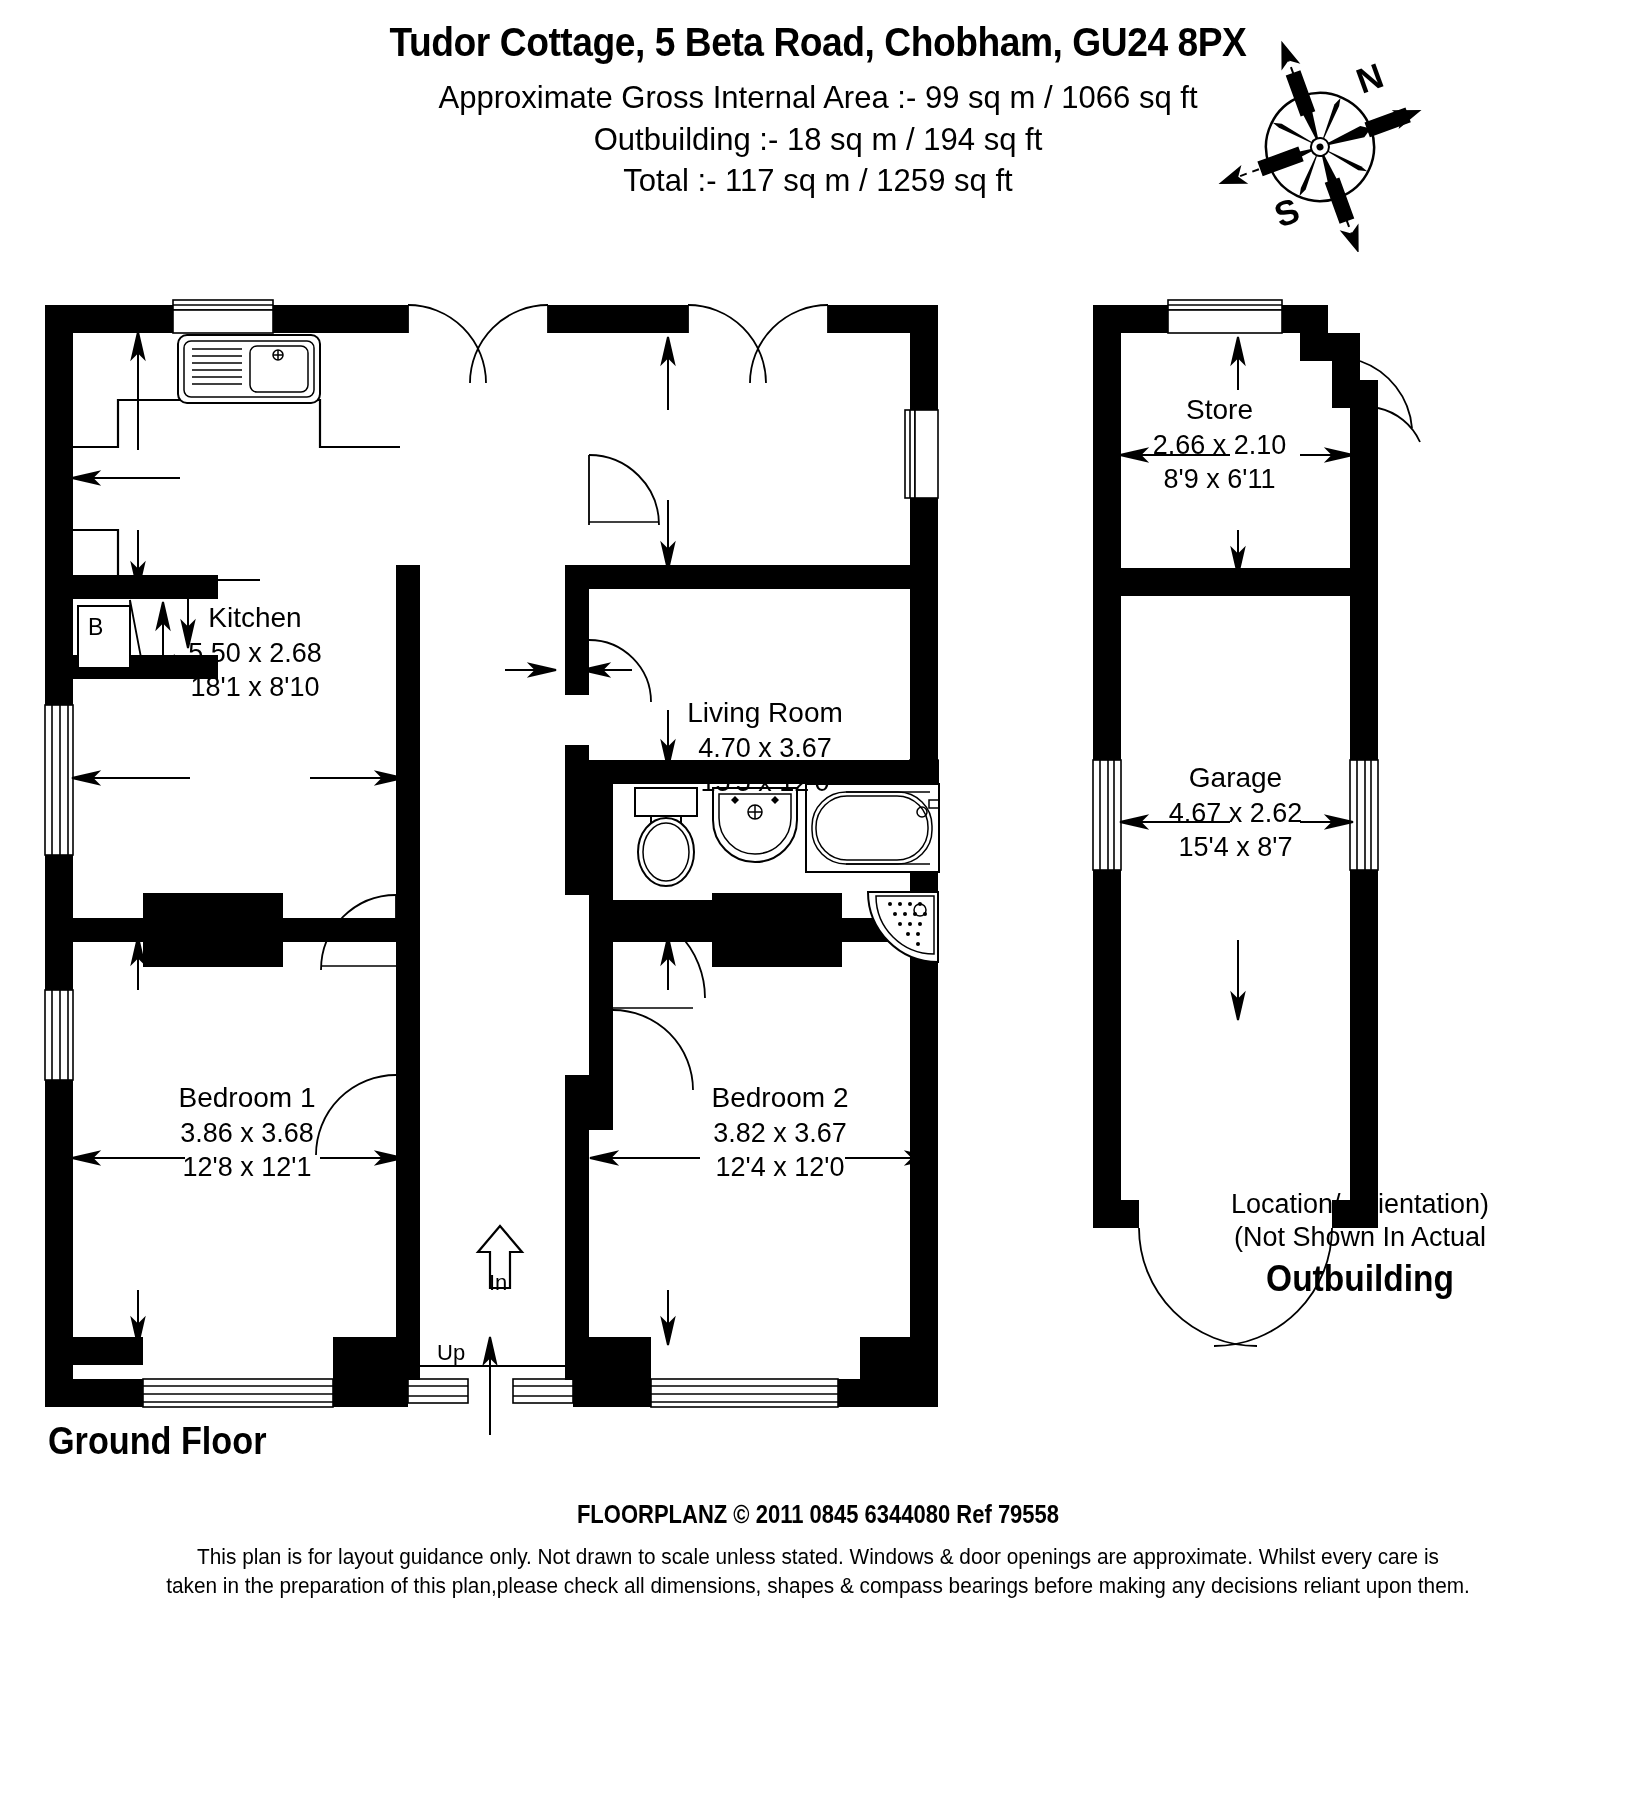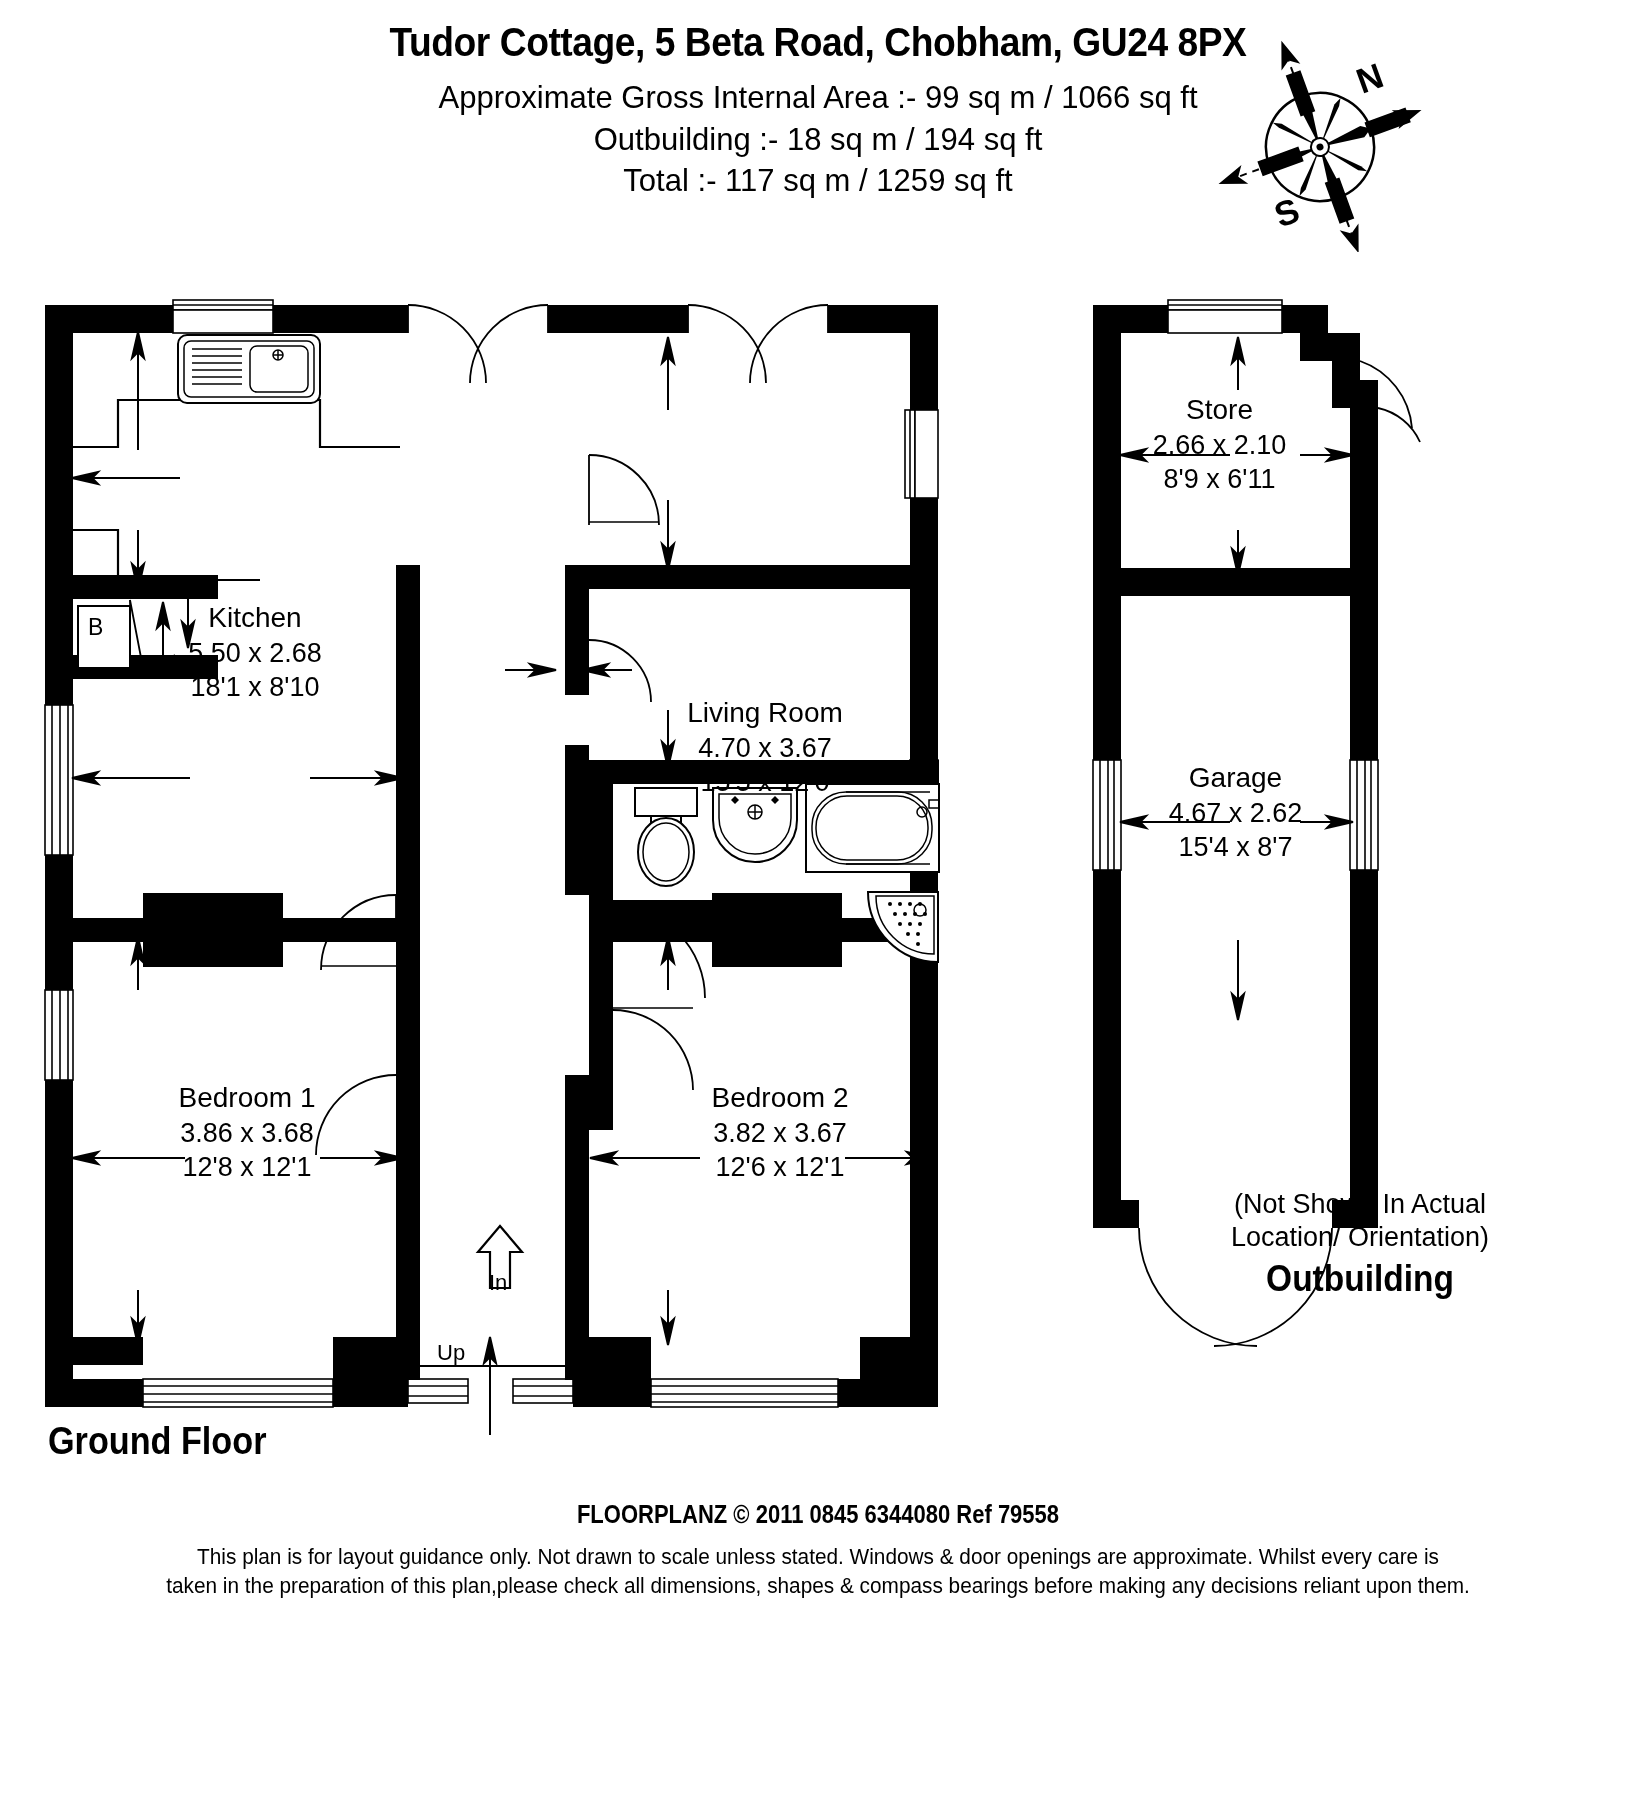--- a/index.html
+++ b/index.html
@@ -488,42 +488,42 @@
 
   <div class="roomlabel" style="left:122px;top:1080px;width:250px;">
     <div class="nm">Bedroom 1</div>
     <div>3.86 x 3.68</div>
     <div>12'8 x 12'1</div>
   </div>
 
   <div class="roomlabel" style="left:655px;top:1080px;width:250px;">
     <div class="nm">Bedroom 2</div>
     <div>3.82 x 3.67</div>
-    <div>12'6 x 12'1</div>
+    <div>12'4 x 12'0</div>
   </div>
 
   <div class="roomlabel" style="left:1092px;top:392px;width:255px;">
     <div class="nm">Store</div>
     <div>2.66 x 2.10</div>
     <div>8'9 x 6'11</div>
   </div>
 
   <div class="roomlabel" style="left:1108px;top:760px;width:255px;">
     <div class="nm">Garage</div>
     <div>4.67 x 2.62</div>
     <div>15'4 x 8'7</div>
   </div>
 
   <div class="bbox" style="left:88px;top:614px;">B</div>
   <div class="upin" style="left:489px;top:1270px;">In</div>
   <div class="upin" style="left:437px;top:1340px;">Up</div>
 
   <div id="outb-note">
+    <div>Location/ Orientation)</div>
     <div>(Not Shown In Actual</div>
-    <div>Location/ Orientation)</div>
   </div>
   <div id="outb-title">Outbuilding</div>
 
   <div id="ground-floor">Ground Floor</div>
 
   <div id="footer">
     <div id="fp-line">FLOORPLANZ © 2011    0845 6344080    Ref   79558</div>
     <div id="disclaimer">
       <div>This plan is for layout guidance only. Not drawn to scale unless stated. Windows &amp; door openings are approximate. Whilst every care is</div>
       <div>taken in the preparation of this plan,please check all dimensions, shapes &amp; compass bearings before making any decisions reliant upon them.</div>

